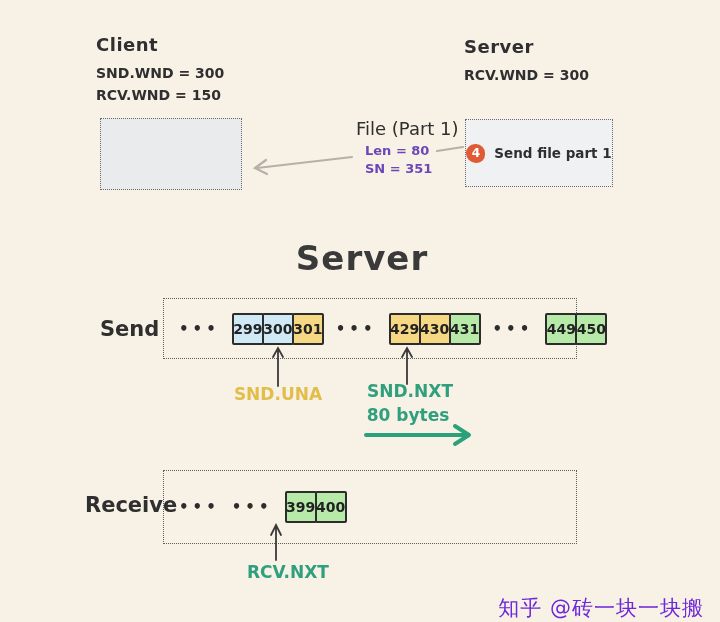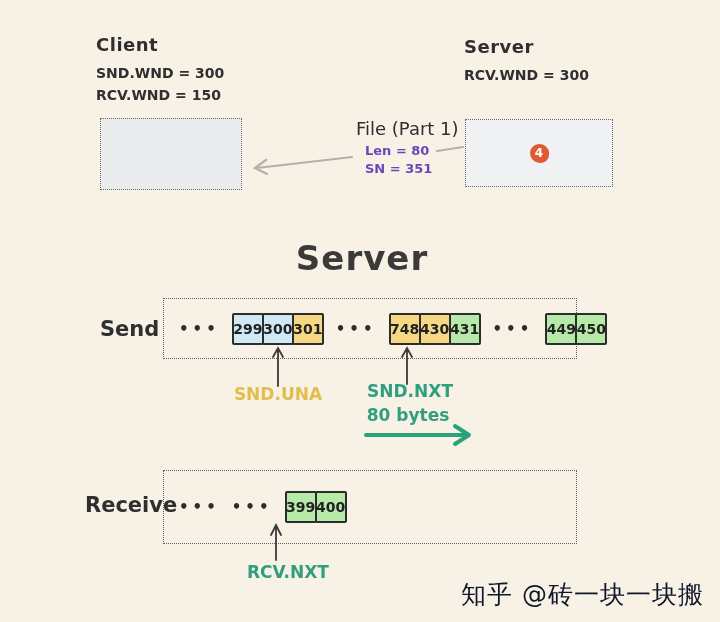--- a/index.html
+++ b/index.html
@@ -84,63 +84,64 @@
   .rcv-nxt { left:243px; top:562px; }
 
   
   .overlay { position:absolute; left:0; top:0; pointer-events:none; }
   .arrow-gray  { stroke: var(--gray-arrow, #b5b1a8); stroke-width:2.2; fill:none; stroke-linecap:round; }
   .arrow-dark  { stroke:#3a3a3a; stroke-width:1.8; fill:none; stroke-linecap:round; }
   .arrow-green { stroke: var(--green-arrow, #2aa17a); stroke-width:4; fill:none; stroke-linecap:round; stroke-linejoin:round; }
 
   
   .watermark {
-    position:absolute; right:16px; top:578px;
-    font-size:25px; color:#0f172a; letter-spacing:1px;
+    position:absolute; right:16px; top:594px;
+    font-size:21px; color:#6d28d9; letter-spacing:1px;
   }
 </style>
 </head>
 <body>
 
 <div class="canvas">
 
   <div class="panel client-panel">
     <div class="panel-title">Client</div>
     <div class="wnd-line">SND.WND = 300</div>
     <div class="wnd-line">RCV.WND = 150</div>
   </div>
   <div class="client-box"></div>
 
   <div class="panel server-panel">
     <div class="panel-title">Server</div>
     <div class="wnd-line">RCV.WND = 300</div>
   </div>
   <div class="server-box">
     <span class="badge">4</span>
+    <span class="step-text">Send file part 1</span>
   </div>
 
   <div class="file-packet">
     <div class="fp-title">File (Part 1)</div>
     <div class="fp-val">Len = 80</div>
     <div class="fp-val">SN = 351</div>
   </div>
 
   <div class="section-title">Server</div>
 
   <div class="row-label send-label">Send</div>
   <div class="buffer-box send-box" id="send-cells">
       <span class="dots">•••</span>
       <span class="cellgroup">
         <span class="cell blue">299</span>
         <span class="cell blue">300</span>
         <span class="cell yellow">301</span>
       </span>
       <span class="dots">•••</span>
       <span class="cellgroup">
-        <span class="cell yellow">748</span>
+        <span class="cell yellow">429</span>
         <span class="cell yellow">430</span>
         <span class="cell green">431</span>
       </span>
       <span class="dots">•••</span>
       <span class="cellgroup">
         <span class="cell green">449</span>
         <span class="cell green">450</span>
       </span>
     </div>
 

